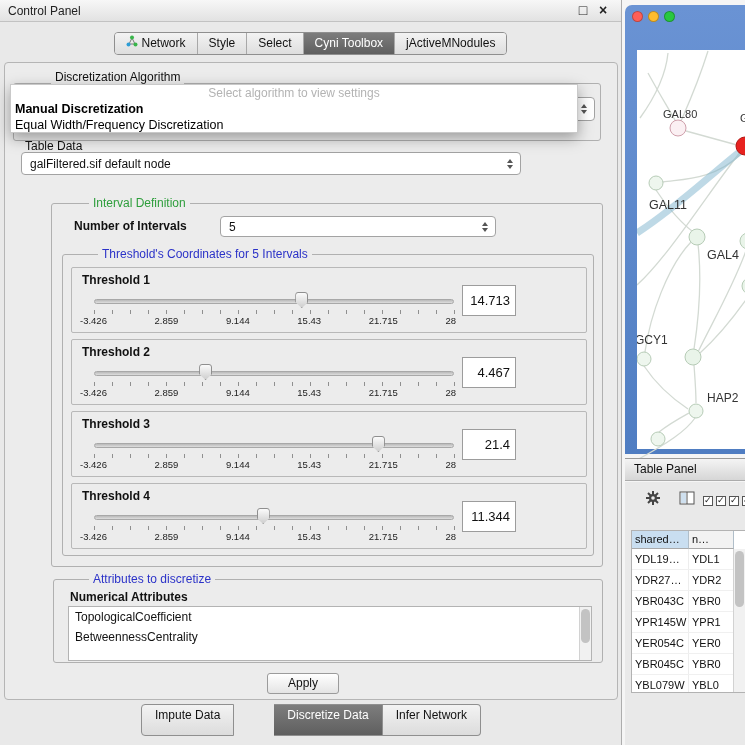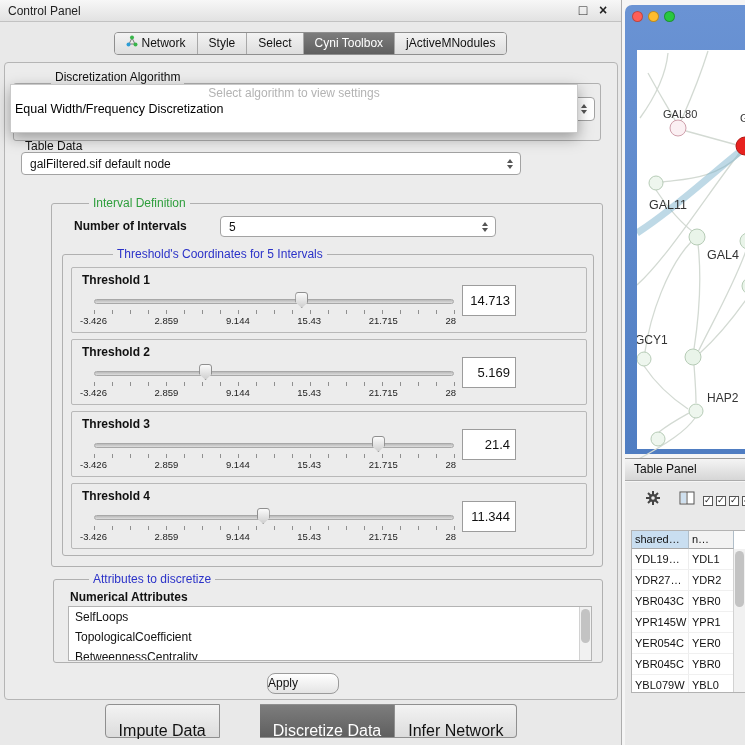--- a/index.html
+++ b/index.html
@@ -50,24 +50,24 @@
 .thumb{position:absolute;top:0;width:13px;height:16px;background:linear-gradient(#fbfbfb,#cfcfcf);border:1px solid #8f8f8f;border-radius:3px;clip-path:polygon(0 0,100% 0,100% 62%,50% 100%,0 62%);}
 .ticks{position:absolute;left:22px;top:42px;width:361px;height:4px;background:repeating-linear-gradient(to right,#8f8f8f 0 1px,transparent 1px 18px);}
 .scale{position:absolute;left:8px;top:47px;width:376px;display:flex;justify-content:space-between;font-size:9.5px;color:#222;}
 
 
 #attr-list{position:absolute;left:14px;top:26px;width:524px;height:55px;background:#fff;border:1px solid #b3b3b3;overflow:hidden;}
 .li{font-size:12px;line-height:20px;padding-left:6px;}
 .vsb{position:absolute;top:0;right:0;bottom:0;width:12px;background:#f1f1f1;border-left:1px solid #d2d2d2;}
 .vsb .th{position:absolute;left:1px;right:1px;border-radius:5px;background:#c3c3c3;}
 
-#apply{position:absolute;left:262px;top:610px;width:72px;height:21px;background:linear-gradient(#fff,#e4e4e4);border:1px solid #9b9b9b;border-radius:8px;font-size:12px;text-align:left;line-height:19px;}
+#apply{position:absolute;left:262px;top:610px;width:72px;height:21px;background:linear-gradient(#fff,#e4e4e4);border:1px solid #9b9b9b;border-radius:3px;font-size:12px;text-align:center;line-height:19px;}
 
 #bottom-tabs{position:absolute;top:704px;left:0;width:622px;display:flex;justify-content:center;}
-.btab{height:32px;line-height:20px;padding:16px 13px;font-size:16px;border:1px solid #8f8f8f;background:linear-gradient(#f3f3f3,#dcdcdc);white-space:nowrap;}
+.btab{height:32px;line-height:20px;padding:0 13px;font-size:12px;border:1px solid #8f8f8f;background:linear-gradient(#f3f3f3,#dcdcdc);white-space:nowrap;}
 .btab:first-child{border-radius:4px 0 0 4px;}
 .btab:last-child{border-radius:0 4px 4px 0;border-left:none;}
 .btab.sel{background:linear-gradient(#7d7d7d,#5f5f5f);color:#fff;border-left:none;margin-left:40px;}
 
 
 #netwin{position:absolute;left:625px;top:5px;width:120px;height:449px;background:linear-gradient(#6a93d4,#4f7dc2);border-radius:7px 0 0 0;}
 .tl-btn{position:absolute;top:6px;width:11px;height:11px;border-radius:50%;border:1px solid rgba(0,0,0,.25);}
 #net-canvas{position:absolute;left:12px;top:22px;width:116px;height:399px;background:#fff;margin-top:23px;}
 
 #tp-header{position:absolute;left:625px;top:458px;width:120px;height:23px;background:linear-gradient(#f4f4f4,#d6d6d6);border-top:1px solid #9a9a9a;border-bottom:1px solid #ababab;font-size:12px;line-height:21px;padding-left:9px;}
@@ -157,21 +157,21 @@
       <div style="position:absolute;left:22px;top:15px;font-weight:bold;">Number of Intervals</div>
       <div class="combo" style="left:168px;top:12px;width:276px;height:21px;">
         <span class="txt">5</span>
         <span class="spin">
             <i class="up"></i>
             <i class="dn"></i>
           </span>
       </div>
 
       <div class="group" style="left:10px;top:50px;width:532px;height:302px;">
-        <span class="group-label g-blue" style="left:23px;">Threshold's Coordinates for 5 Intervals</span>
+        <span class="group-label g-blue" style="left:8px;">Threshold's Coordinates for 5 Intervals</span>
 
         <div class="thr" style="top:12px;">
           <div class="tl">Threshold 1</div>
           <div class="val">14.713</div>
           <div class="track-zone">
             <div class="track"></div>
             <div class="thumb" style="left: calc(57.7197% - 6.5px);"></div>
           </div>
           <div class="ticks"></div>
           <div class="scale">
@@ -179,21 +179,21 @@
               <span>2.859</span>
               <span>9.144</span>
               <span>15.43</span>
               <span>21.715</span>
               <span>28</span>
           </div>
         </div>
 
         <div class="thr" style="top:84px;">
           <div class="tl">Threshold 2</div>
-          <div class="val">5.169</div>
+          <div class="val">4.467</div>
           <div class="track-zone">
             <div class="track"></div>
             <div class="thumb" style="left: calc(30.9998% - 6.5px);"></div>
           </div>
           <div class="ticks"></div>
           <div class="scale">
             <span>-3.426</span>
               <span>2.859</span>
               <span>9.144</span>
               <span>15.43</span>
@@ -238,34 +238,34 @@
           </div>
         </div>
 
       </div>
     </div>
 
     <div class="group" style="left:48px;top:516px;width:550px;height:84px;">
       <span class="group-label g-blue" style="left:8px;">Attributes to discretize</span>
       <div style="position:absolute;left:16px;top:10px;font-weight:bold;">Numerical Attributes</div>
       <div id="attr-list">
-        <div class="li">SelfLoops</div>
         <div class="li">TopologicalCoefficient</div>
         <div class="li">BetweennessCentrality</div>
         <div class="vsb">
             <div class="th" style="top:2px;height:34px;"></div>
           </div>
       </div>
     </div>
 
     <div id="apply">Apply</div>
   </div>
 
   <div id="algo-pop">
     <div class="ph">Select algorithm to view settings</div>
+    <div class="opt b">Manual Discretization</div>
     <div class="opt">Equal Width/Frequency Discretization</div>
   </div>
 
   <div id="bottom-tabs">
     <div class="btab">Impute Data</div>
     <div class="btab sel">Discretize Data</div>
     <div class="btab">Infer Network</div>
   </div>
 </div>
 

